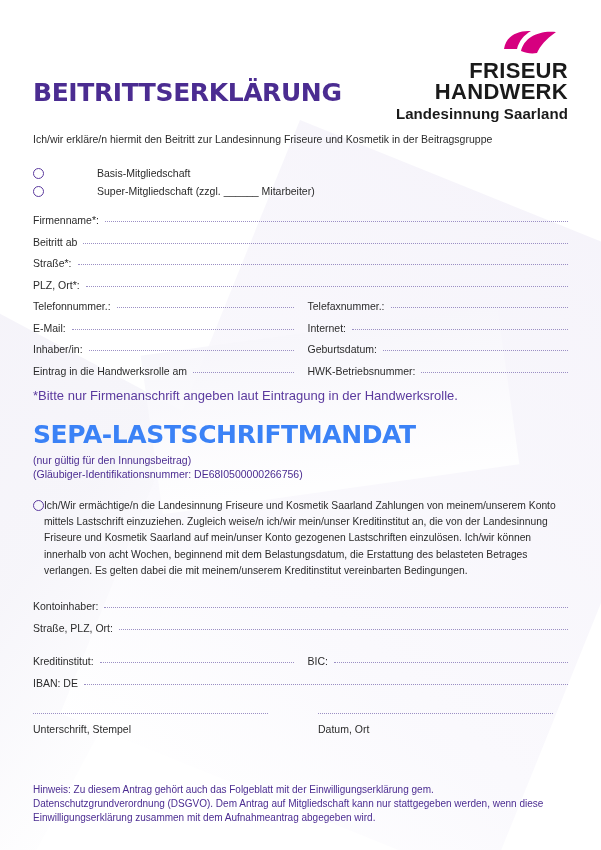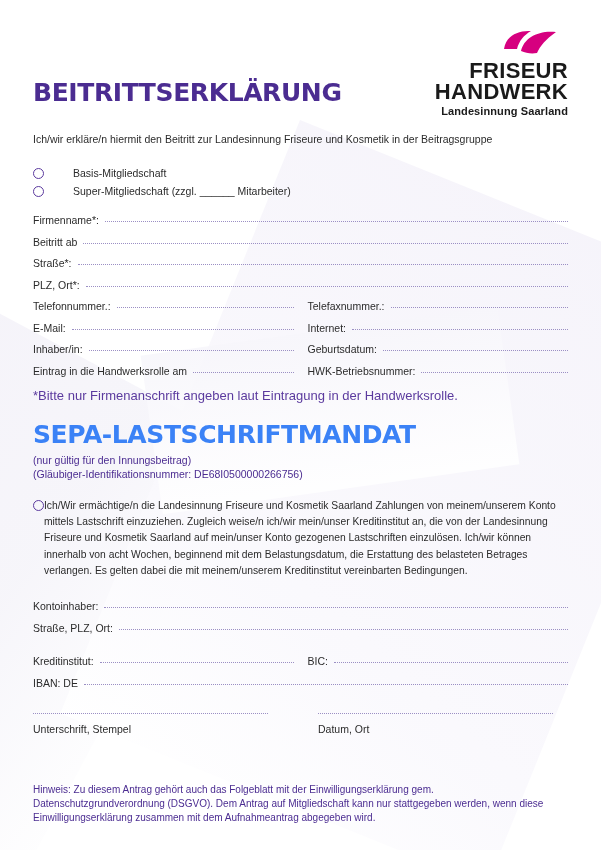--- a/index.html
+++ b/index.html
@@ -65,21 +65,21 @@
     font-weight: bold;
     font-size: 22px;
     letter-spacing: .3px;
     line-height: 21px;
     color: #1a1a1a;
     text-align: right;
   }
   #logo .sub {
     font-family: "Liberation Sans", sans-serif;
     font-weight: bold;
-    font-size: 11px;
+    font-size: 15px;
     color: #1a1a1a;
     margin-top: 3px;
     letter-spacing: .1px;
     text-align: right;
   }
 
   
   h1.title {
     position: absolute;
     left: 33px;
@@ -106,21 +106,21 @@
     position: absolute;
     left: 33px;
     top: 133px;
     font-size: 10.5px;
     color: #2b2b2b;
     white-space: nowrap;
   }
 
   
   .opts { position: absolute; left: 33px; top: 164px; }
-  .opt { display: flex; align-items: center; height: 18px; }
+  .opt { display: flex; align-items: center; height: 18px; gap: 24px; }
   .radio {
     width: 11px; height: 11px;
     border: 1.4px solid #5b3a9e;
     border-radius: 50%;
     box-sizing: border-box;
     flex: 0 0 auto;
   }
   .opt .olabel {
     margin-left: 29px;
     font-size: 10.5px;

